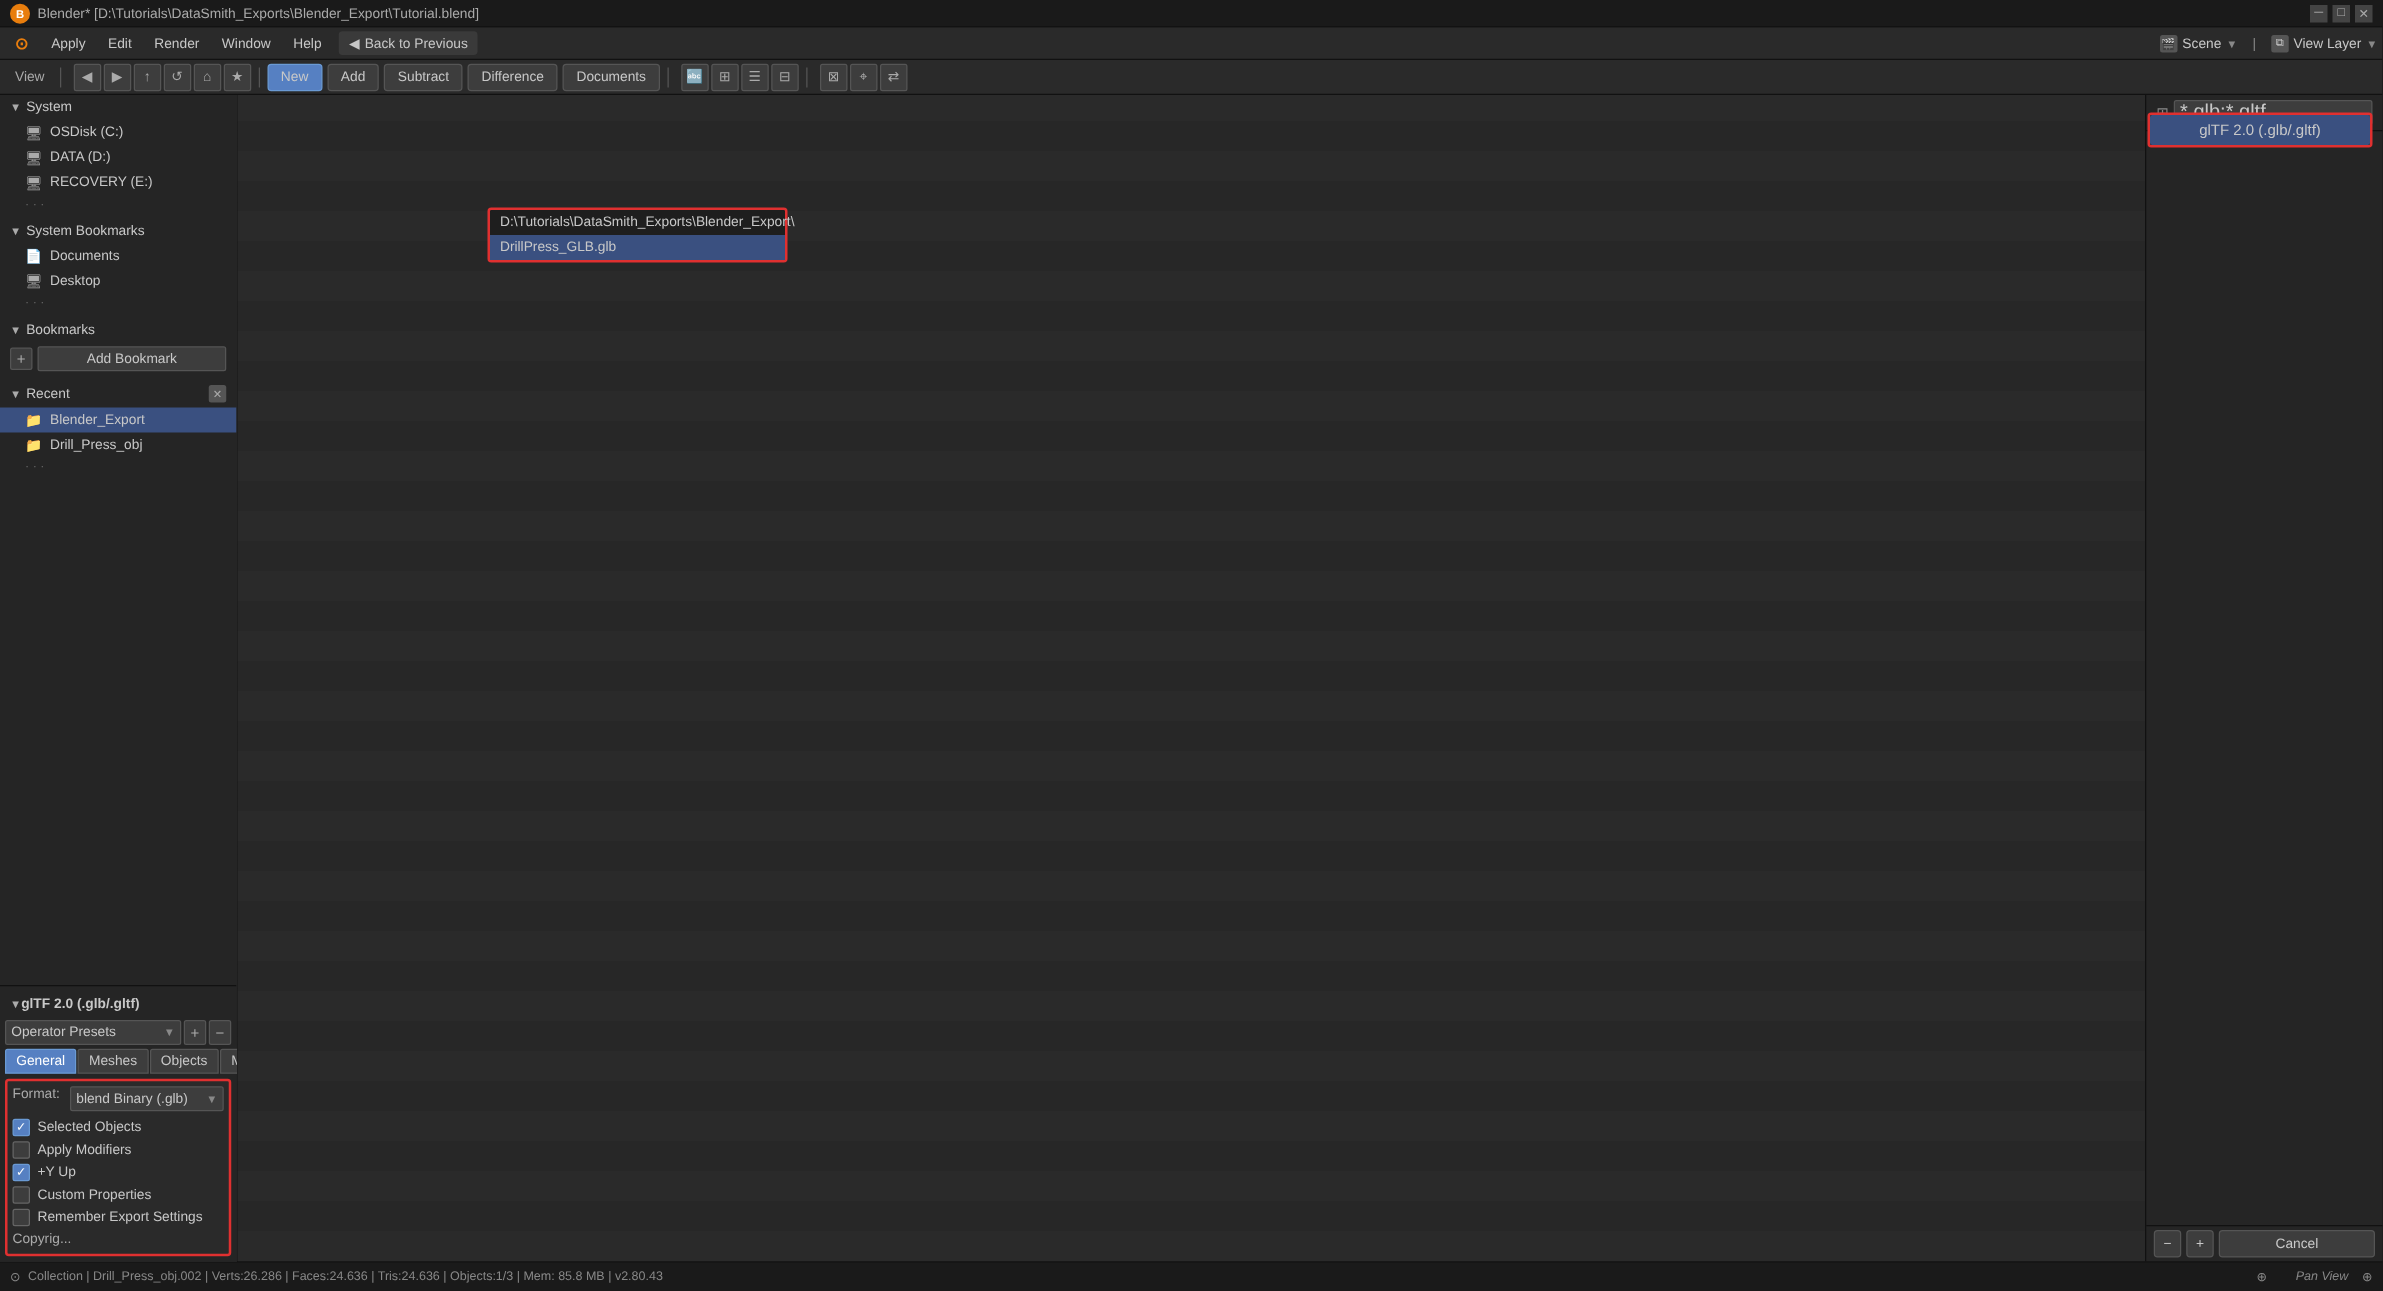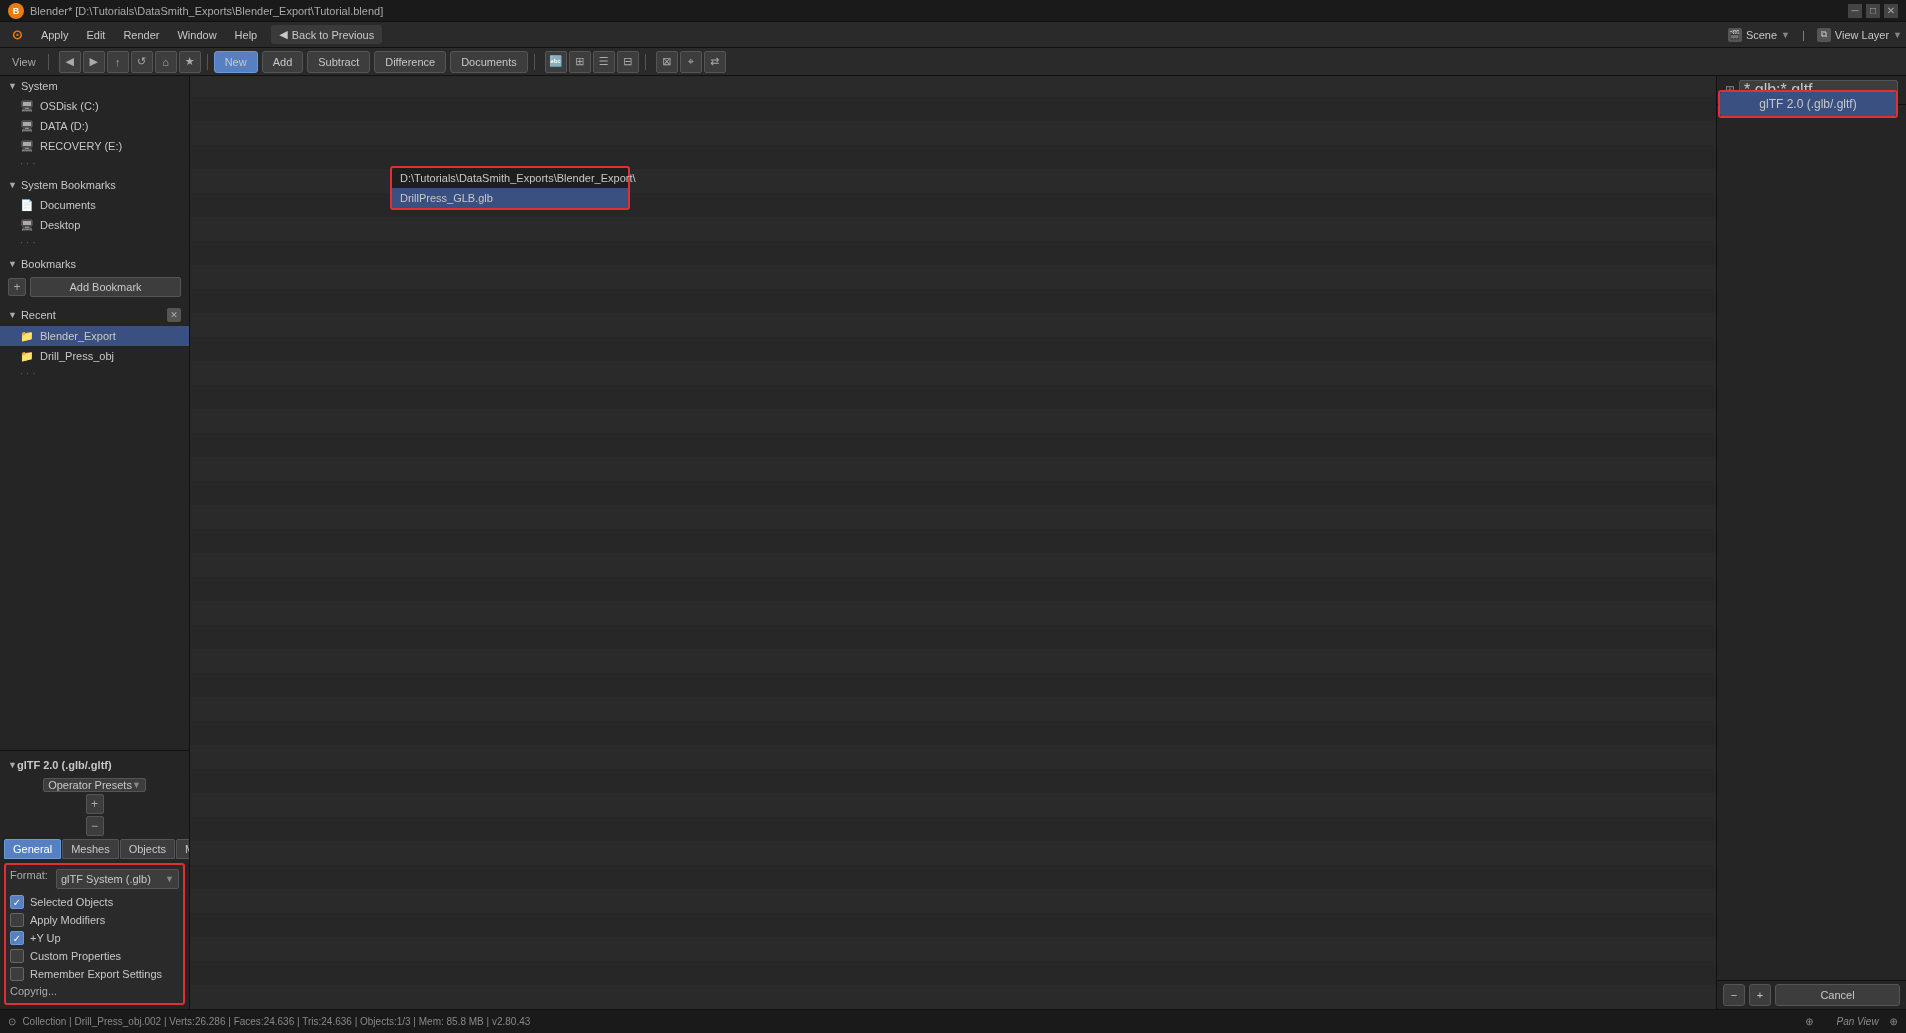--- a/index.html
+++ b/index.html
@@ -290,21 +290,20 @@
       color: #c8c8c8;
       font-size: 11px;
       font-weight: bold;
       cursor: pointer;
     }
     .operator-presets-row {
       display: flex;
       align-items: center;
       gap: 2px;
       padding: 3px 0;
-      flex-direction: column;
     }
     .operator-presets-select {
       flex: 1;
       height: 20px;
       background: #3d3d3d;
       border: 1px solid #555;
       border-radius: 2px;
       color: #c8c8c8;
       font-size: 11px;
       padding: 0 4px;
@@ -710,21 +709,21 @@
         <div class="tab-item active">General</div>
         <div class="tab-item">Meshes</div>
         <div class="tab-item">Objects</div>
         <div class="tab-item">Materi...</div>
 
       </div>
       <div class="options-content highlight-box">
         <div class="format-row">
           <span class="format-label">Format:</span>
           <div class="format-select">
-            <span>glTF System (.glb)</span>
+            <span>blend Binary (.glb)</span>
             <span style="font-size:9px;color:#888;">▼</span>
           </div>
         </div>
 
         <div class="checkbox-row">
           <div class="checkbox checked">✓</div>
           <span class="checkbox-label">Selected Objects</span>
         </div>
 
         <div class="checkbox-row">

